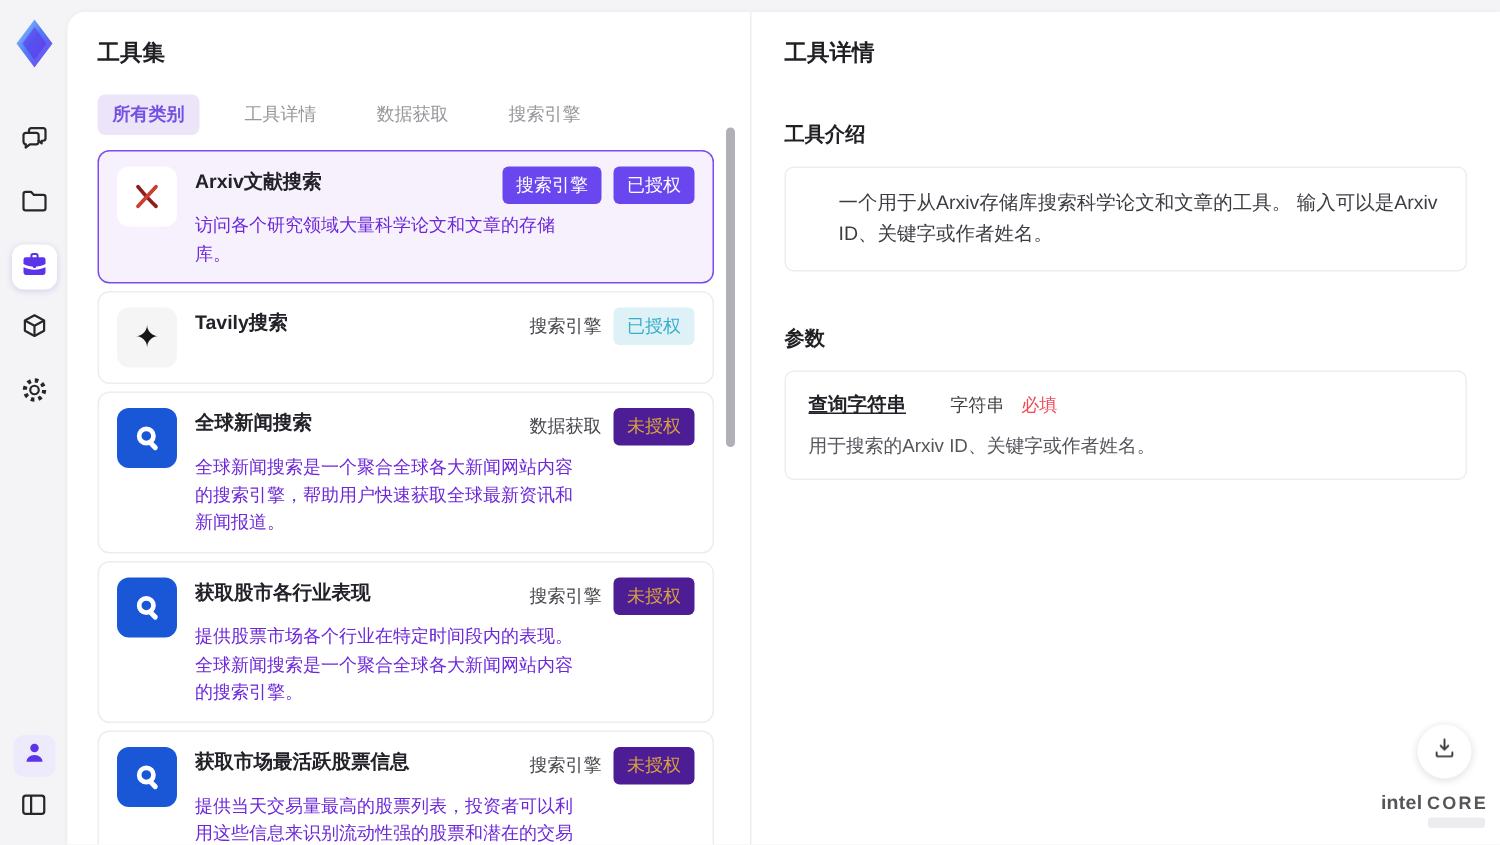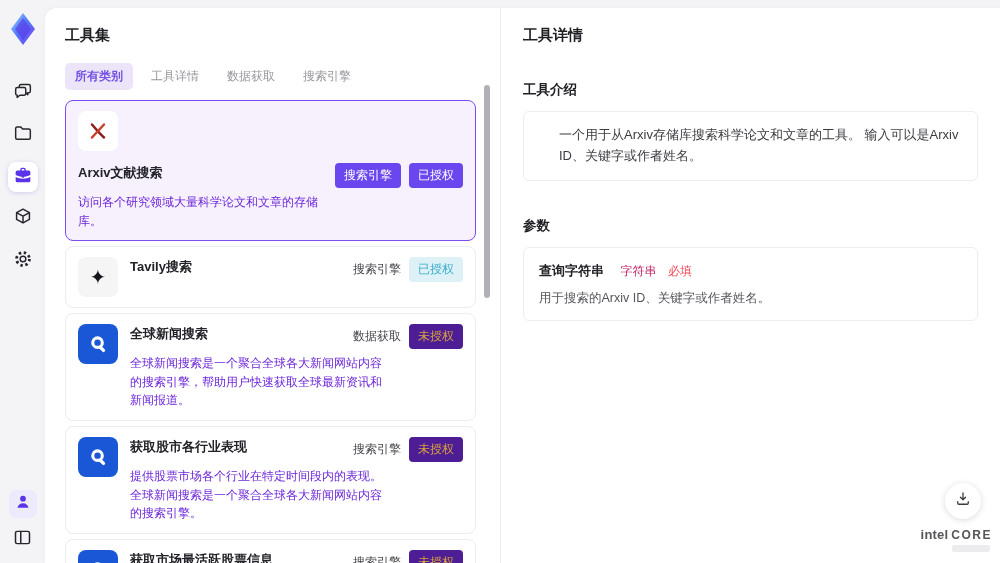--- a/index.html
+++ b/index.html
@@ -13,26 +13,26 @@
   .nav-item.active{background:#fff;box-shadow:0 1px 5px rgba(80,50,200,.20);}
   .sidebar-bottom{margin-top:auto;display:flex;flex-direction:column;gap:7px;align-items:center;padding-bottom:10px;}
   .sb-btn{width:28px;height:28px;display:grid;place-items:center;border-radius:7px;cursor:pointer;}
   .sb-btn.user{background:#edeafc;}
   
   .main{position:fixed;left:45px;top:8px;width:955px;height:555px;background:#fff;
     border-radius:12px 0 0 0;display:flex;box-shadow:0 0 4px rgba(0,0,0,.04);}
   
   .tools-panel{width:455px;box-sizing:border-box;padding:18px 24px 0 20px;overflow:hidden;}
   .panel-title{font-size:15px;font-weight:bold;color:#1f1f24;}
-  .tabs{display:flex;gap:8px;margin-top:18px;align-items:center;}
+  .tabs{display:flex;gap:20px;margin-top:18px;align-items:center;}
   .tab{font-size:12px;color:#97979d;padding:5px 10px;border-radius:5px;cursor:pointer;white-space:nowrap;}
   .tab.active{background:#ece5fa;color:#7450e0;font-weight:bold;}
   .tool-list{margin-top:10px;display:flex;flex-direction:column;gap:5px;}
   .card{display:flex;gap:12px;padding:10px 12px;border:1px solid #ededf0;border-radius:8px;background:#fff;cursor:pointer;}
-  .card.selected{background:#f6f1fd;border-color:#7a4bf0;flex-direction:column;}
+  .card.selected{background:#f6f1fd;border-color:#7a4bf0;}
   .card-icon{width:40px;height:40px;border-radius:8px;flex:none;display:grid;place-items:center;overflow:hidden;}
   .ic-arxiv{background:#ffffff;}
   .ic-tavily{background:#f5f5f6;}
   .ic-news{background:#1a57d6;}
   .tvy{font-size:20px;color:#15151a;line-height:1;}
   .card-body{flex:1;min-width:0;}
   .row1{display:flex;align-items:flex-start;}
   .card-title{font-size:13px;font-weight:bold;color:#222228;padding-top:1px;}
   .tags{margin-left:auto;display:flex;gap:8px;align-items:center;}
   .tag{font-size:12px;white-space:nowrap;}
@@ -41,22 +41,22 @@
   .tag.cyan{background:#def1f7;color:#38aecb;padding:4px 9px;border-radius:4px;}
   .tag.yellow{background:#4c1d95;color:#d9a23c;padding:4px 9px;border-radius:4px;}
   .card-desc{font-size:12px;color:#6d28d9;line-height:1.55;margin-top:5px;max-width:258px;}
   
   .vthumb{position:fixed;left:484px;top:85px;width:6px;height:213px;background:#b0b0b6;border-radius:3px;cursor:pointer;}
   
   .details-panel{flex:1;border-left:1px solid #ededf0;box-sizing:border-box;padding:18px 22px;position:relative;}
   .section-h{font-size:13.5px;font-weight:bold;color:#1f1f24;margin-top:36px;}
   .box{margin-top:12px;border:1px solid #ededf0;border-radius:6px;padding:13px 15px;background:#fff;}
   .intro-text{font-size:13px;color:#3c3c42;line-height:1.6;margin-left:20px;}
-  .param-name{font-size:13px;font-weight:bold;color:#222228;}
-  .param-type{font-size:12px;color:#be185d;margin-left:12px;}
+  .param-name{font-size:13px;font-weight:bold;color:#222228;text-decoration:underline;}
+  .param-type{font-size:12px;color:#404040;margin-left:25px;}
   .param-req{font-size:12px;color:#f24957;margin-left:7px;}
   .param-desc{margin-top:10px;font-size:12.5px;color:#55555c;}
   
   .fab{position:fixed;right:19px;bottom:44px;width:36px;height:36px;border-radius:50%;background:#fff;
     box-shadow:0 1px 6px rgba(0,0,0,.15);display:grid;place-items:center;cursor:pointer;}
   .intel{position:fixed;right:8px;bottom:11px;display:flex;flex-direction:column;align-items:flex-end;}
   .intel-text{font-size:13px;color:#55555a;}
   .intel-text .b{font-weight:bold;letter-spacing:.2px;}
   .intel-text .c{letter-spacing:1.5px;font-size:12px;margin-left:3px;font-weight:bold;}
   .intel-sub{width:38px;height:7px;background:#ececef;border-radius:2px;margin-top:3px;margin-right:2px;}

